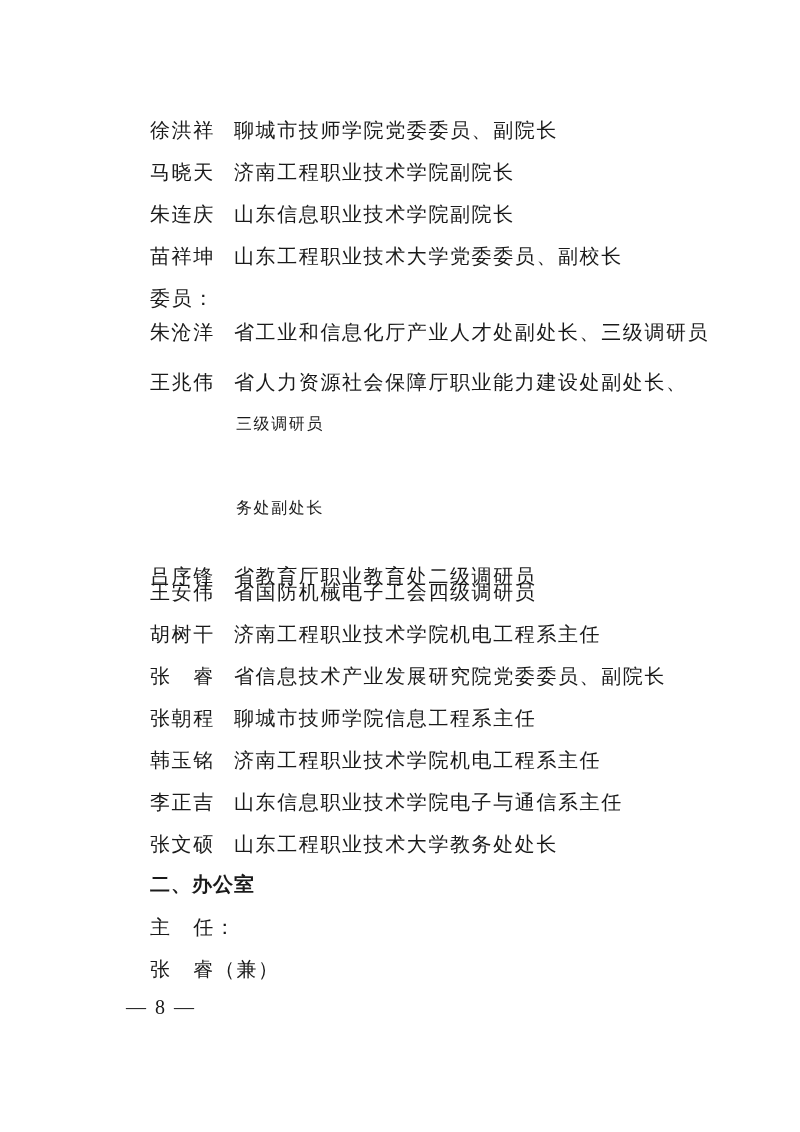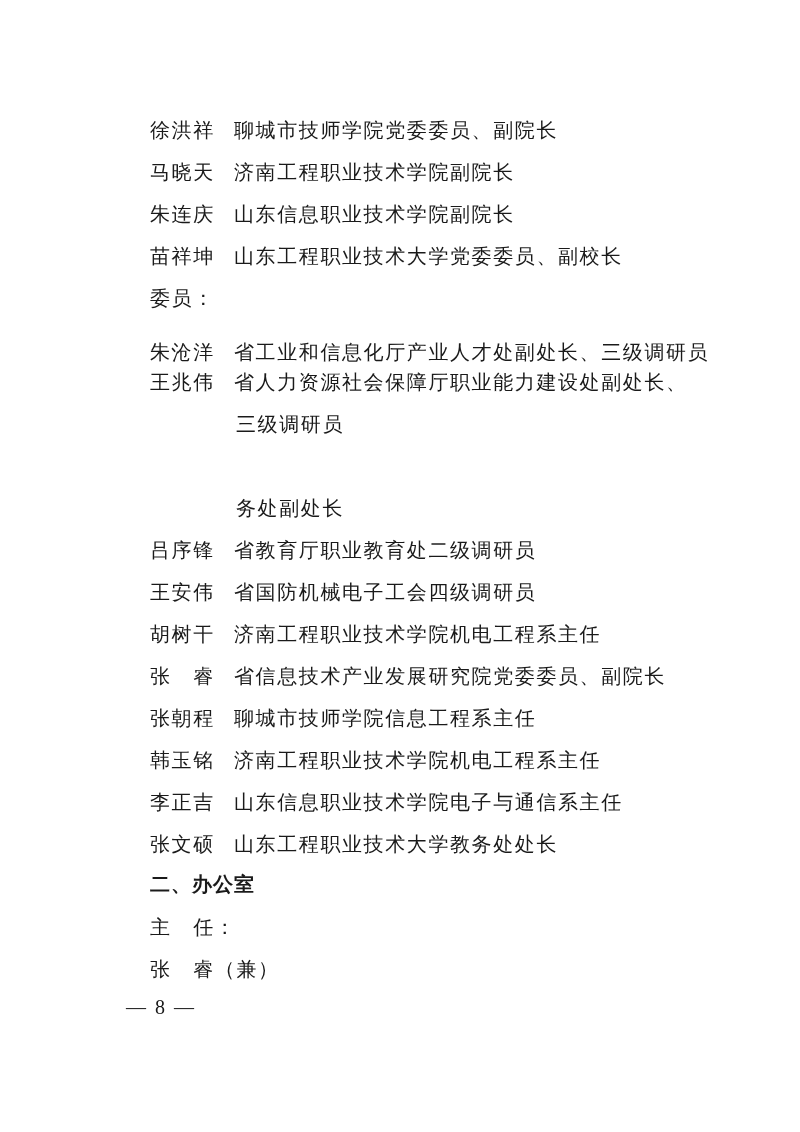--- a/index.html
+++ b/index.html
@@ -2,21 +2,21 @@
 <html><head>
   <meta charset="utf-8">
   <style>
     html, body { margin: 0; padding: 0; background: #ffffff; }
     body { width: 800px; height: 1132px; position: relative; overflow: hidden;
       font-family: "DejaVu Serif", "Liberation Serif", serif; color: #1a1a1a; }
     .page { position: absolute; left: 0; top: 0; width: 800px; height: 1132px; }
     .row { position: absolute; left: 150px; font-size: 20px; line-height: 24px; white-space: nowrap; letter-spacing: 1.6px; }
     .name { display: inline-block; width: 84px; }
     .role { display: inline-block; }
-    .cont { position: absolute; left: 236px; font-size: 20px; line-height: 24px; white-space: nowrap; letter-spacing: 1.6px; }
+    .cont { position: absolute; left: 236px; font-size: 16px; line-height: 24px; white-space: nowrap; letter-spacing: 1.6px; }
     .label { position: absolute; left: 150px; font-size: 20px; line-height: 24px; letter-spacing: 1.6px; font-family: Liberation Serif, serif; }
     .heading { position: absolute; left: 150px; font-size: 20px; line-height: 24px; font-weight: bold;
       font-family: "DejaVu Sans", "Liberation Sans", sans-serif; letter-spacing: 1px; text-align: center; }
     .pageno { position: absolute; left: 126px; top: 995px; font-size: 20px; line-height: 24px;
       font-family: "Liberation Serif", serif; letter-spacing: 2px; }
   </style>
 </head>
 <body>
 
 <div class="page">
@@ -29,29 +29,29 @@
   </div>
   <div class="row" style="top:202px">
     <span class="name">朱连庆</span><span class="role">山东信息职业技术学院副院长</span>
   </div>
   <div class="row" style="top:244px">
     <span class="name">苗祥坤</span><span class="role">山东工程职业技术大学党委委员、副校长</span>
   </div>
 
   <div class="label" style="top:286px">委员：</div>
 
-  <div class="row" style="top:340px">
+  <div class="row" style="top:320px">
     <span class="name">朱沧洋</span><span class="role">省工业和信息化厅产业人才处副处长、三级调研员</span>
   </div>
   <div class="row" style="top:370px">
     <span class="name">王兆伟</span><span class="role">省人力资源社会保障厅职业能力建设处副处长、</span>
   </div>
   <div class="cont" style="top:412px">三级调研员</div>
   <div class="cont" style="top:496px">务处副处长</div>
-  <div class="row" style="top:538px">
+  <div class="row" style="top:564px">
     <span class="name">吕序锋</span><span class="role">省教育厅职业教育处二级调研员</span>
   </div>
   <div class="row" style="top:580px">
     <span class="name">王安伟</span><span class="role">省国防机械电子工会四级调研员</span>
   </div>
   <div class="row" style="top:622px">
     <span class="name">胡树干</span><span class="role">济南工程职业技术学院机电工程系主任</span>
   </div>
   <div class="row" style="top:664px">
     <span class="name">张　睿</span><span class="role">省信息技术产业发展研究院党委委员、副院长</span>

